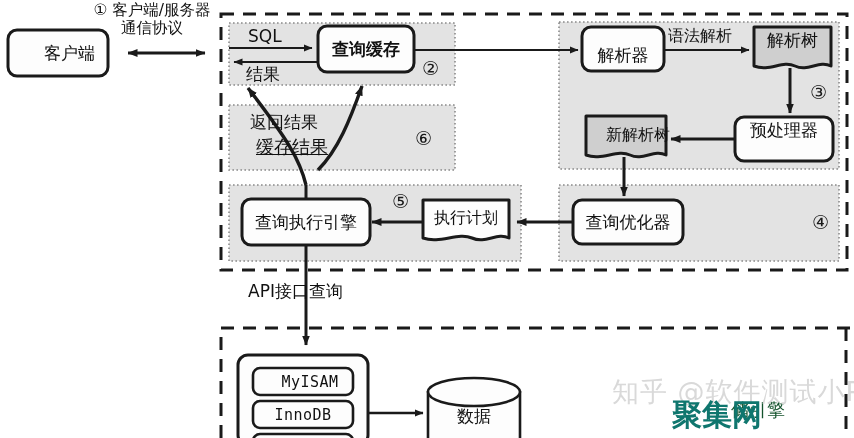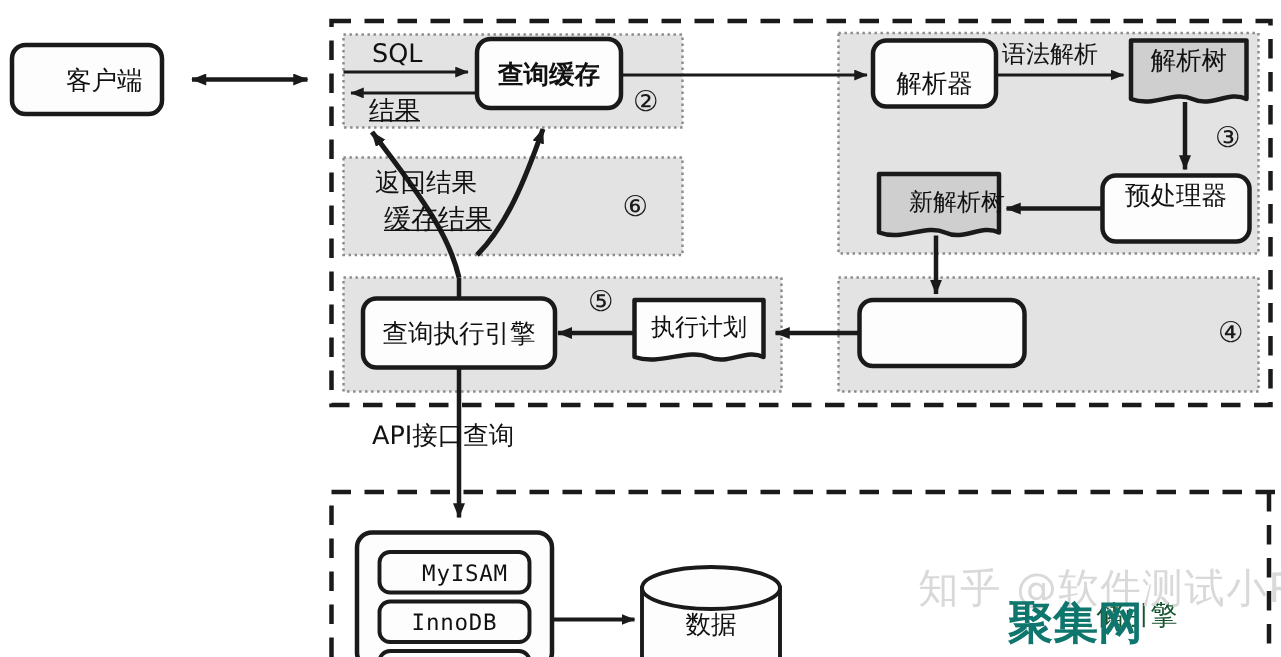--- a/index.html
+++ b/index.html
@@ -161,26 +161,32 @@
     <rect x="253" y="368" width="100" height="27" rx="7" ry="7" fill="#fdfdfd" stroke="#1a1a1a" stroke-width="2.6"></rect>
     <rect x="253" y="401" width="100" height="27" rx="7" ry="7" fill="#fdfdfd" stroke="#1a1a1a" stroke-width="2.6"></rect>
     <rect x="253" y="434" width="100" height="20" rx="7" ry="7" fill="#fdfdfd" stroke="#1a1a1a" stroke-width="2.6"></rect>
 
     <line x1="368" y1="413" x2="423" y2="413" stroke="#1a1a1a" stroke-width="2.6" marker-end="url(#arrowMid)"></line>
 
     <path d="M428,392 L428,452 A46,14 0 0 0 520,452 L520,392 Z" fill="#fdfdfd" stroke="#1a1a1a" stroke-width="2.6"></path>
     <ellipse cx="474" cy="392" rx="46" ry="14" fill="#fdfdfd" stroke="#1a1a1a" stroke-width="2.6"></ellipse>
   </svg>
 
+  <div class="lbl top-note" style="left:84px; top:2px; width:136px;">
+    <span>①</span>
+    <span>客户端/服务器</span>
+    <br>
+    <span>通信协议</span>
+  </div>
 
   <div class="boxlabel" style="left:8px; top:30px; width:123px; height:46px;">客户端</div>
 
   <div class="lbl edge-label" style="left:248px; top:27px; font-size:17px;">SQL</div>
 
-  <div class="lbl edge-label" style="left:246px; top:65px; font-size:17px;text-decoration:underline;">结果</div>
+  <div class="lbl edge-label" style="left:246px; top:65px; font-size:17px;">结果</div>
 
   <div class="boxlabel" style="left:318px; top:26px; width:96px; height:46px;font-weight:bold;">查询缓存</div>
 
   <div class="lbl circnum" style="left:422px; top:58px;">②</div>
 
   <div class="lbl edge-label" style="left:250px; top:113px; font-size:17px;">返回结果</div>
 
   <div class="lbl edge-label" style="left:256px; top:137px; font-size:18px;text-decoration:underline;">缓存结果</div>
 
   <div class="lbl circnum" style="left:415px; top:128px;">⑥</div>
@@ -196,20 +202,21 @@
   <div class="lbl edge-label" style="left:668px; top:27px; font-size:16px;">语法解析</div>
 
   <div class="boxlabel" style="left:754px; top:26px; width:77px; height:28px;">解析树</div>
 
   <div class="lbl circnum" style="left:810px; top:82px;">③</div>
 
   <div class="boxlabel" style="left:735px; top:117px; width:98px; height:27px;">预处理器</div>
 
   <div class="boxlabel" style="left:586px; top:115px; width:104px; height:40px; font-size:16px;">新解析树</div>
 
+  <div class="boxlabel" style="left:573px; top:200px; width:110px; height:44px;">查询优化器</div>
 
   <div class="lbl circnum" style="left:812px; top:212px;">④</div>
 
   <div class="lbl" style="left:248px; top:282px; font-size:17px;">API接口查询</div>
 
   <div class="boxlabel mono" style="left:253px; top:368px; width:100px; height:27px;padding-left:14px;">MyISAM</div>
 
   <div class="boxlabel mono" style="left:253px; top:401px; width:100px; height:27px;">InnoDB</div>
 
   <div class="boxlabel" style="left:428px; top:396px; width:92px; height:40px;">数据</div>

